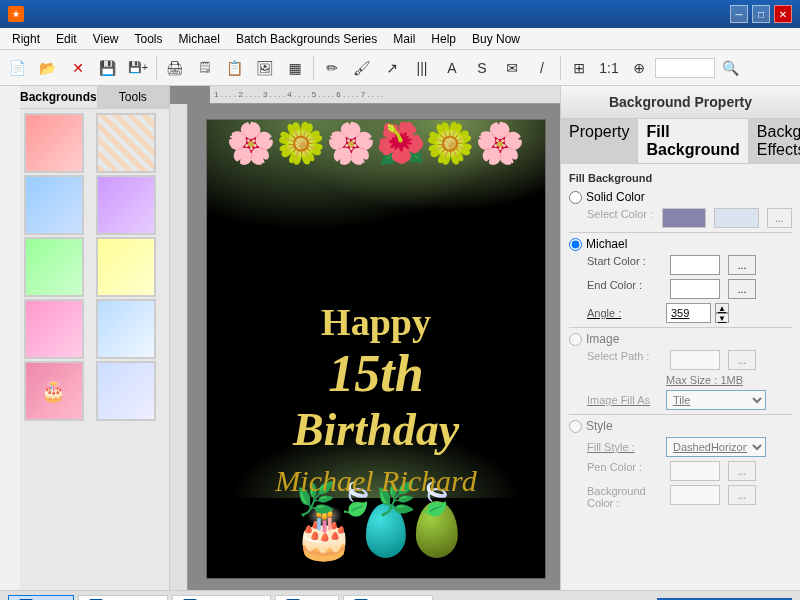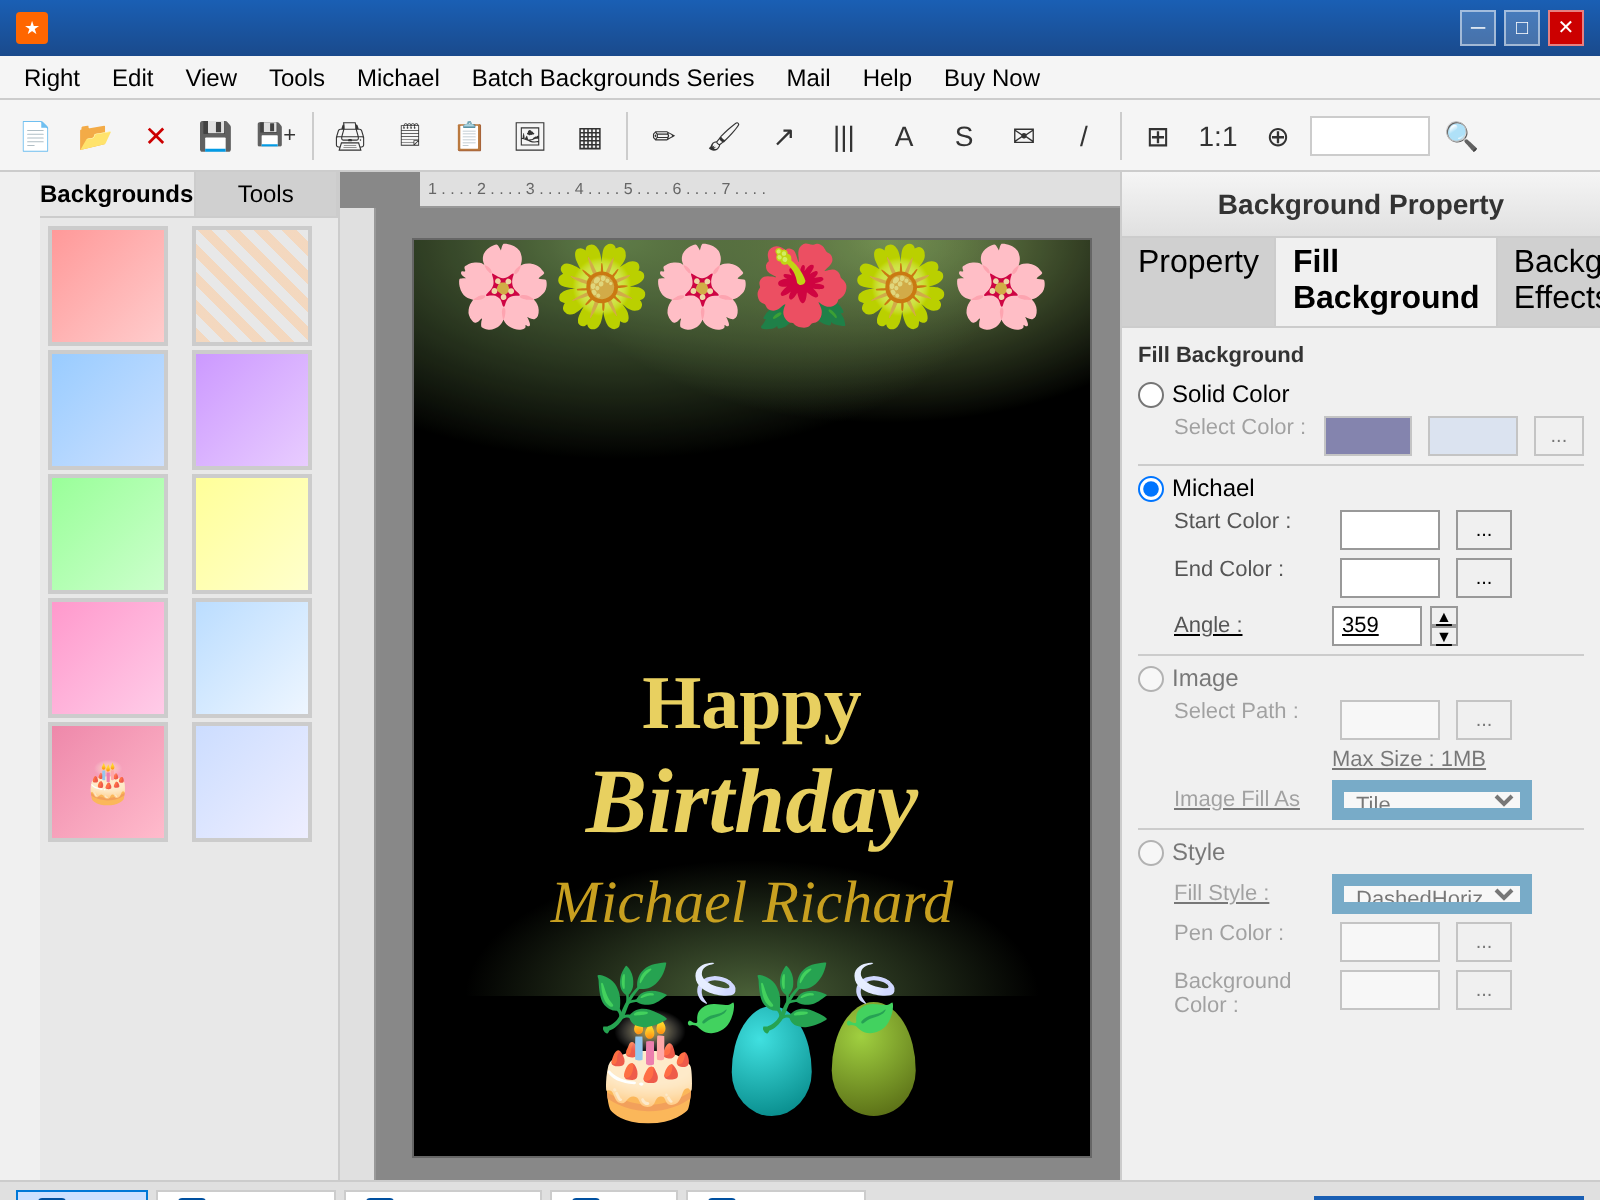--- a/index.html
+++ b/index.html
@@ -69,21 +69,21 @@
     .color-box.light-blue { background: #c8d8f0; }
     .browse-btn { width: 28px; height: 20px; border: 1px solid #999; background: #f0f0f0; cursor: pointer; font-size: 10px; display: flex; align-items: center; justify-content: center; }
     .divider { height: 1px; background: #ccc; margin: 4px 0; }
     .prop-row { display: flex; align-items: center; margin: 4px 0 4px 18px; gap: 4px; text-decoration: underline; }
     .prop-label { font-size: 11px; color: #555; width: 75px; }
     .prop-value { font-size: 11px; flex: 1; }
     .prop-input { width: 50px; height: 20px; border: 1px solid #999; padding: 0 4px; font-size: 11px; }
     .prop-spin { display: flex; flex-direction: column; }
     .prop-spin-btn { width: 14px; height: 10px; border: 1px solid #999; background: #f0f0f0; cursor: pointer; font-size: 8px; display: flex; align-items: center; justify-content: center; }
     .disabled-row { opacity: 0.5; }
-    .dropdown { height: 20px; border: 6px solid #0369a1; background: white; font-size: 11px; padding: 0 2px; cursor: pointer; width: 100px; }
+    .dropdown { height: 20px; border: 1px solid #0369a1; background: white; font-size: 11px; padding: 0 2px; cursor: pointer; width: 100px; }
 
     
     #bottombar { height: 30px; background: #e0e0e0; border-top: 1px solid #ccc; display: flex; align-items: center; padding: 0 8px; gap: 4px; }
     .bottom-tab { display: flex; align-items: center; gap: 4px; padding: 3px 10px; border: 1px solid #ccc; background: white; cursor: pointer; font-size: 11px; }
     .bottom-tab.active { background: #cce0ff; border-color: #0078d7; }
     .bottom-tab-icon { width: 14px; height: 14px; background: #0050a0; border-radius: 2px; display: flex; align-items: center; justify-content: center; }
     #biz-badge { margin-left: auto; background: #1a5fb4; color: white; padding: 2px 8px; font-size: 11px; font-weight: bold; }
 
     
     .thumb-1 { background: linear-gradient(135deg, #ff9999, #ffcccc); }
@@ -183,20 +183,23 @@
 
     <div id="card-frame">
       <div id="card">
 
         <div style="position:absolute; top:0; left:0; right:0; height:130px; background: radial-gradient(ellipse at 30% 0%, #6a8a50 0%, transparent 60%), radial-gradient(ellipse at 70% 0%, #8aaa60 0%, transparent 50%); opacity:0.9;"></div>
 
         <div style="position:absolute; top:0; left:0; right:0; height:130px; display:flex; align-items:flex-start; justify-content:center; font-size:40px; overflow:hidden; filter: hue-rotate(20deg);">🌸🌼🌸🌺🌼🌸</div>
 
         <div id="card-content" style="position:relative; z-index:2; margin-top:100px; text-align:center;">
           <div class="card-happy">Happy</div>
+          <div class="card-15">
+            <span>15th</span>
+          </div>
           <div class="card-birthday">Birthday</div>
           <div class="card-name" style="margin-top:8px;">Michael Richard</div>
         </div>
 
         <div class="card-bottom-items">
           <div style="font-size:50px; line-height:1;">🎂</div>
           <div class="balloon-teal"></div>
           <div class="balloon-green"></div>
         </div>
 

